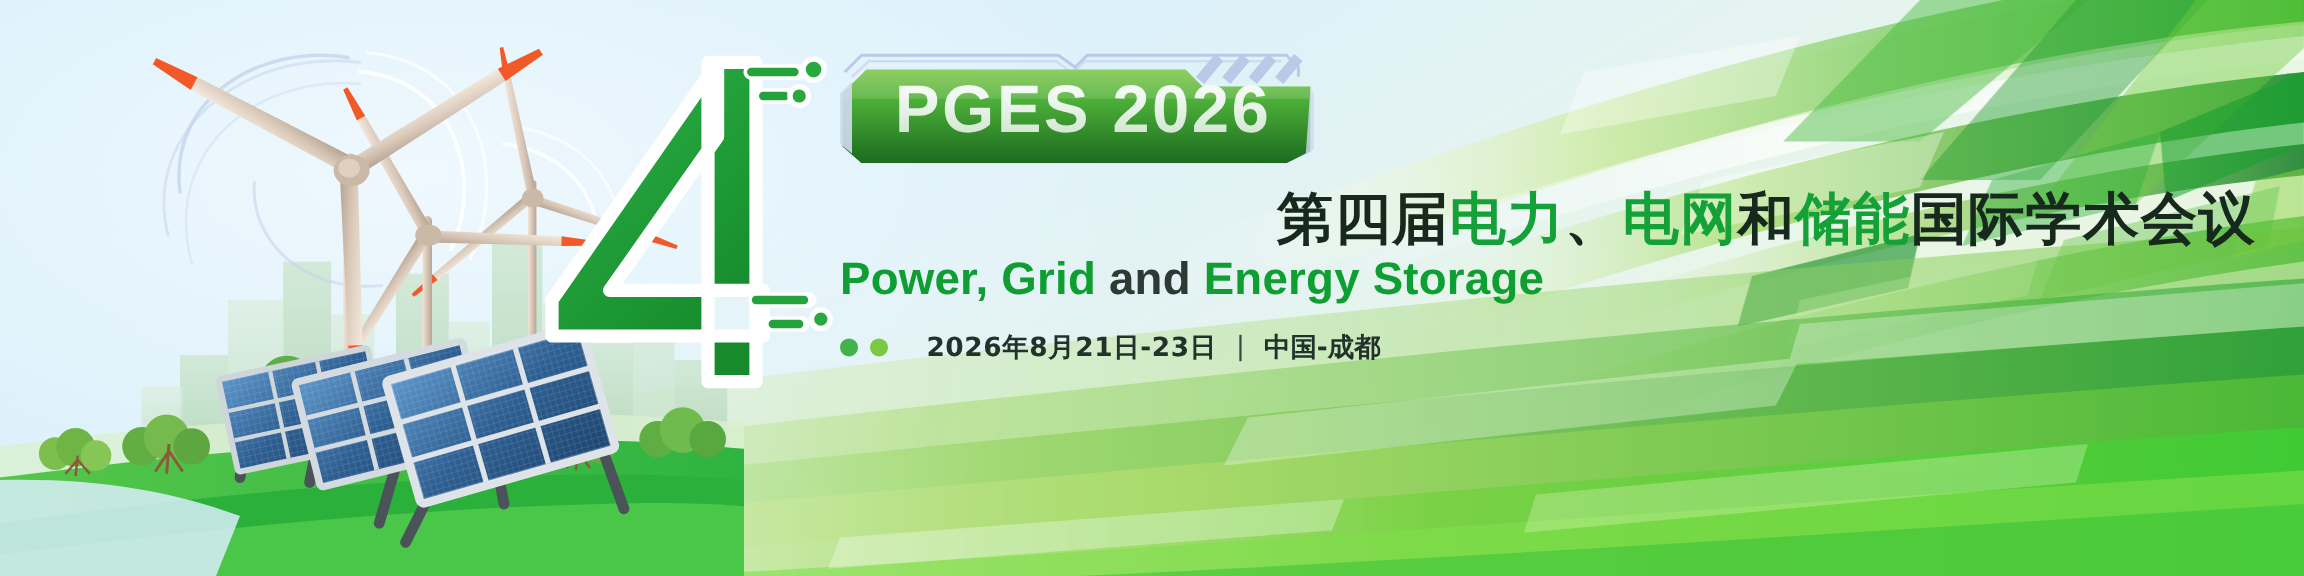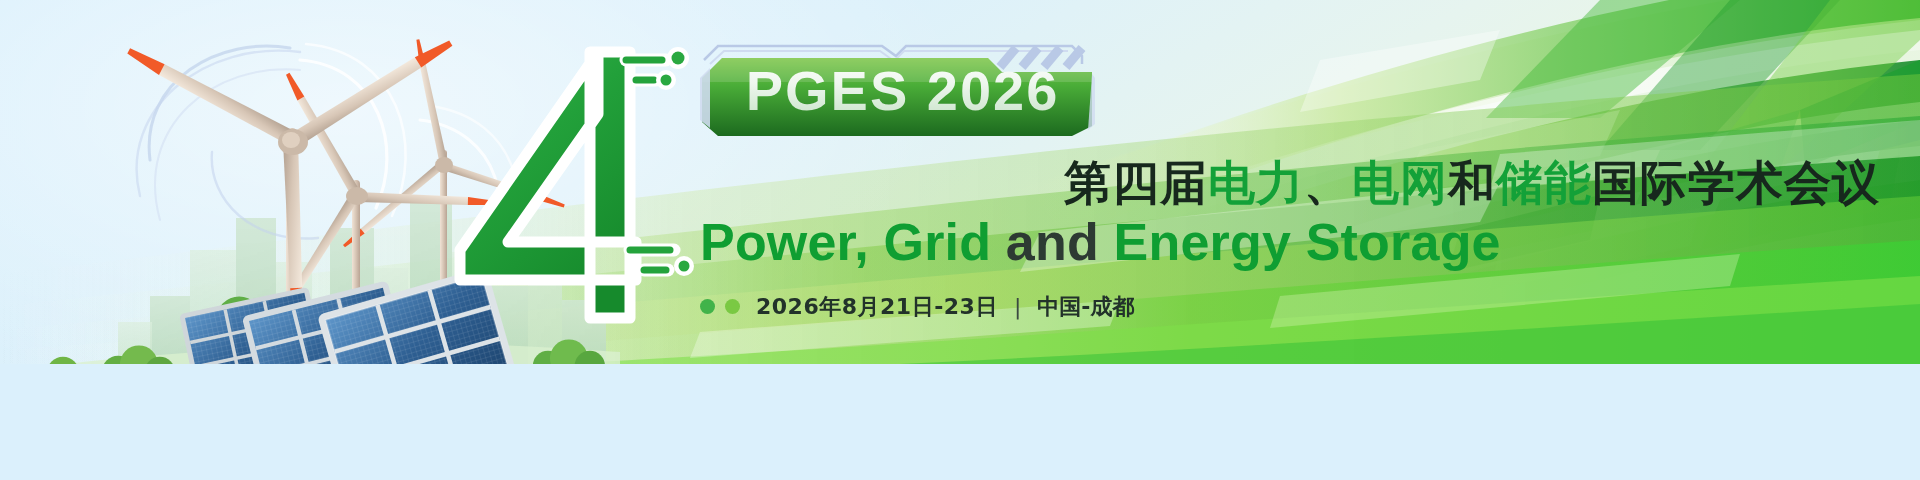--- a/index.html
+++ b/index.html
@@ -2,21 +2,21 @@
 <html><head>
 <meta charset="utf-8">
 <style>
   * { margin:0; padding:0; box-sizing:border-box; }
   html,body { width:1920px; height:480px; overflow:hidden; }
   body {
     font-family:"Liberation Sans","DejaVu Sans",sans-serif;
     background:#dbf0fc;
   }
   #banner{
-    position:relative; width:1920px; height:364px; overflow:hidden;
+    position:relative; width:1920px; height:480px; overflow:hidden;
     background:linear-gradient(150deg,#daf0fc 0%,#ddf1fb 35%,#e6f4ef 58%,#eaf6e4 72%,#e4f3dc 100%);
   }
 
   
   .sky-glow{position:absolute;inset:0;
     background:radial-gradient(ellipse 900px 420px at 18% 30%,rgba(255,255,255,.55),rgba(255,255,255,0) 70%);}
 
   
   .ribbons{position:absolute;top:0;right:0;width:1020px;height:480px;overflow:hidden;}
   .ribbons svg{position:absolute;top:0;left:0;}
@@ -53,31 +53,31 @@
     margin-top:22px;font-size:47px;font-weight:bold;line-height:1.06;
     letter-spacing:1px;color:#17281d;white-space:nowrap;
     font-family:"DejaVu Sans","Liberation Sans",sans-serif;
     text-align:right;
   }
   .cn-title .g{color:#13a138;}
 
   
   .en1{margin-top:16px;font-size:31px;font-weight:600;color:#24312a;letter-spacing:.2px;white-space:nowrap;}
   .en1 sup{font-size:17px;vertical-align:super;font-weight:600;}
-  .en2{margin-top:4px;font-size:52px;font-weight:bold;color:#2d3a33;letter-spacing:.2px;white-space:nowrap;}
+  .en2{margin-top:4px;font-size:38px;font-weight:bold;color:#2d3a33;letter-spacing:.2px;white-space:nowrap;}
   .en2 .g{color:#0f9e32;}
 
   
   .meta{margin-top:20px;display:flex;align-items:center;gap:10px;font-size:22px;font-weight:bold;color:#22322a;
         font-family:"DejaVu Sans","Liberation Sans",sans-serif;}
   .dot{width:15px;height:15px;border-radius:50%;display:inline-block;}
   .dot.d1{background:#41b34a;}
   .dot.d2{background:#7ac943;}
   .meta .sep{color:#3b4a41;font-weight:400;margin:0 6px;}
-  .meta .txt{margin-left:6px;letter-spacing:.5px;}
+  .meta .txt{margin-left:22px;letter-spacing:.5px;}
 </style>
 </head>
 <body>
 
 <div id="banner">
 
   <div class="sky-glow"></div>
 
   <div class="ribbons">
     <svg width="1020" height="480" viewBox="0 0 1020 480">

